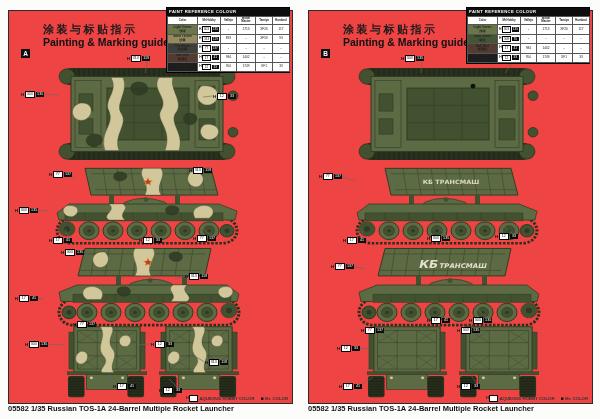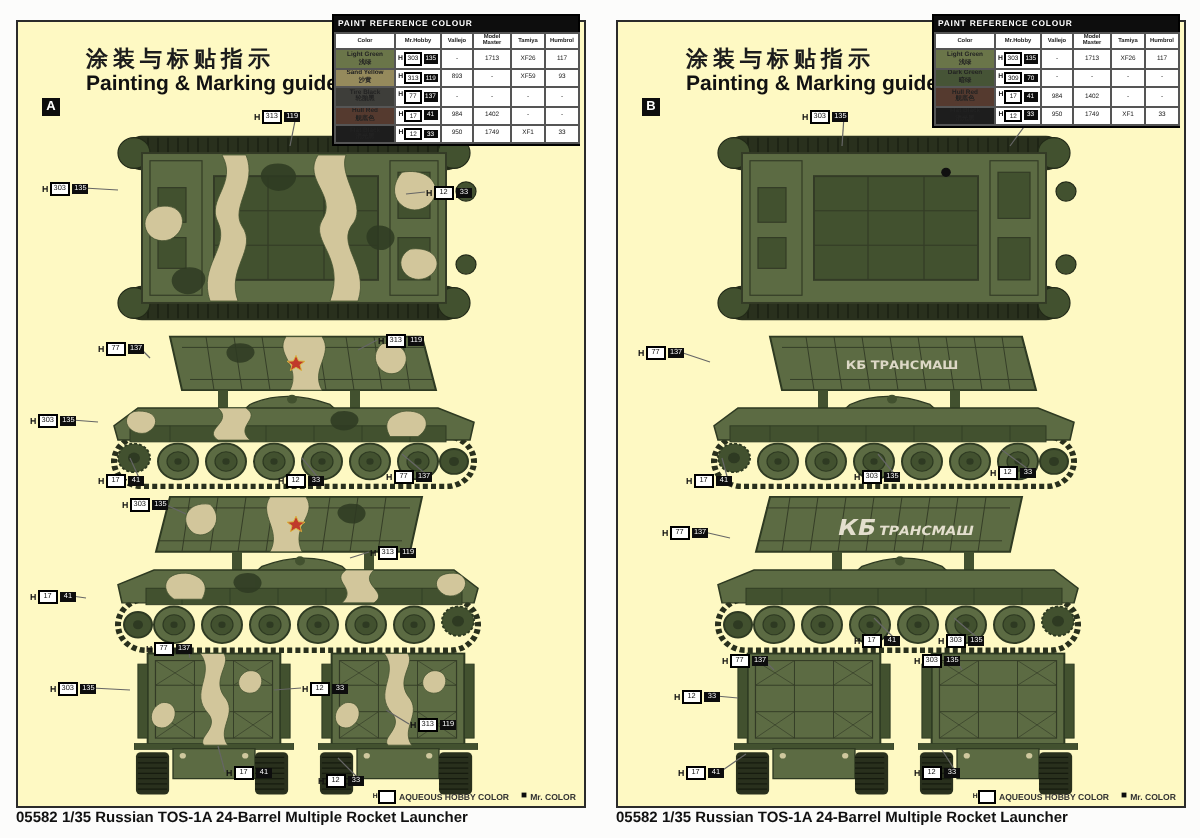--- a/index.html
+++ b/index.html
@@ -4,21 +4,21 @@
 <style>
   html,body{margin:0;padding:0;}
   body{
     width:600px;height:419px;position:relative;overflow:hidden;
     background:#fcfcfb;
     font-family:"Liberation Sans","DejaVu Sans",sans-serif;
     -webkit-font-smoothing:antialiased;
   }
   .page{
     position:absolute;top:10px;width:283px;height:392px;
-    background:#fef9c3;border:1px solid #2b2b2b;
+    background:#ef4444;border:1px solid #2b2b2b;
   }
   .page.left{left:8px;}
   .page.right{left:308px;}
   .title-cn{position:absolute;left:34px;top:11px;font-size:11px;font-weight:700;letter-spacing:2.5px;color:#1c1c1c;white-space:nowrap;}
   .title-en{position:absolute;left:34px;top:25px;font-size:10.5px;font-weight:700;color:#111;white-space:nowrap;}
   .badge{position:absolute;left:12px;top:38px;width:9px;height:9px;background:#0d0d0d;color:#fff;
     font-size:6.5px;font-weight:700;display:flex;align-items:center;justify-content:center;}
   .footer{position:absolute;top:404px;font-size:7.5px;font-weight:700;color:#111;white-space:nowrap;}
   .footer.left{left:8px;} .footer.right{left:308px;}
 

